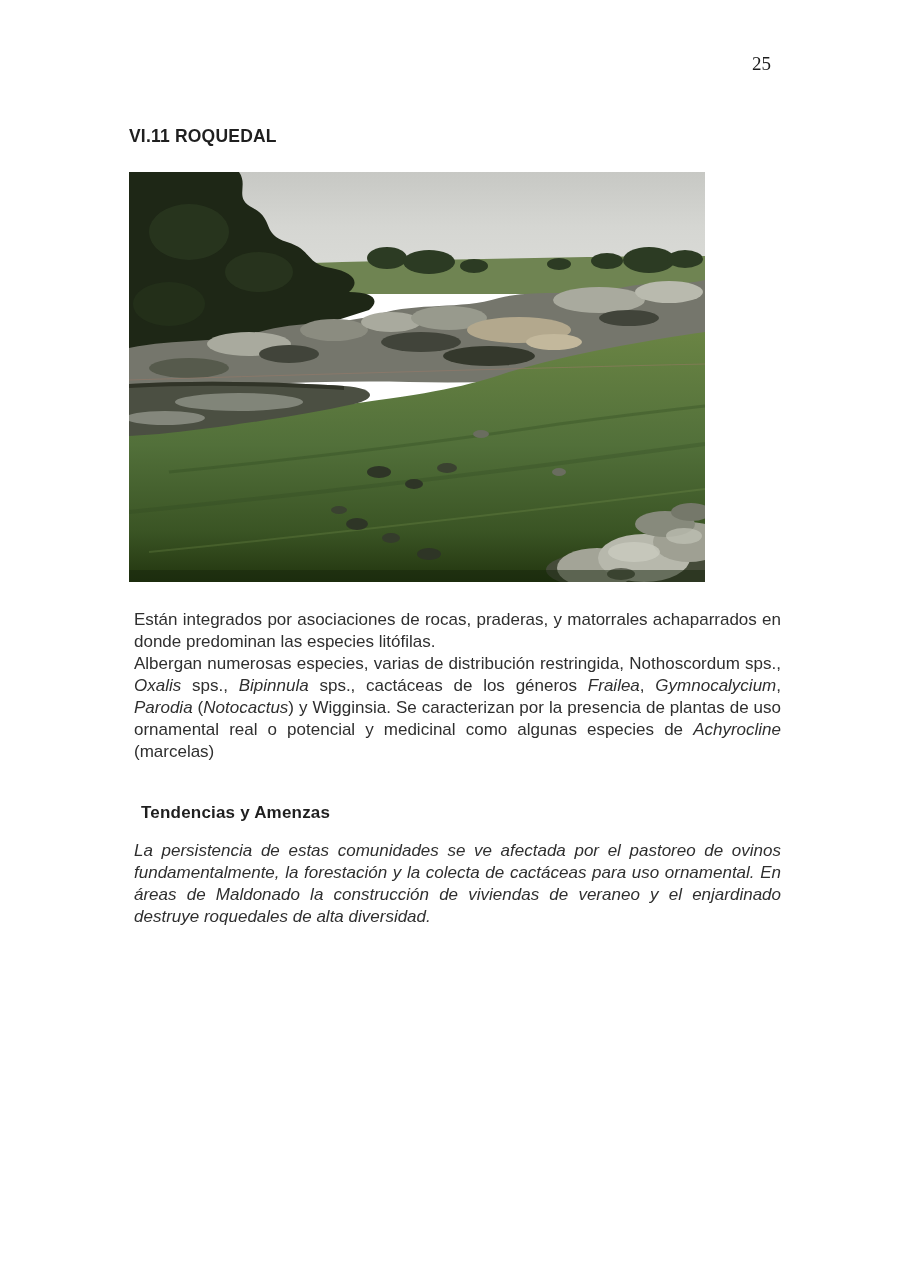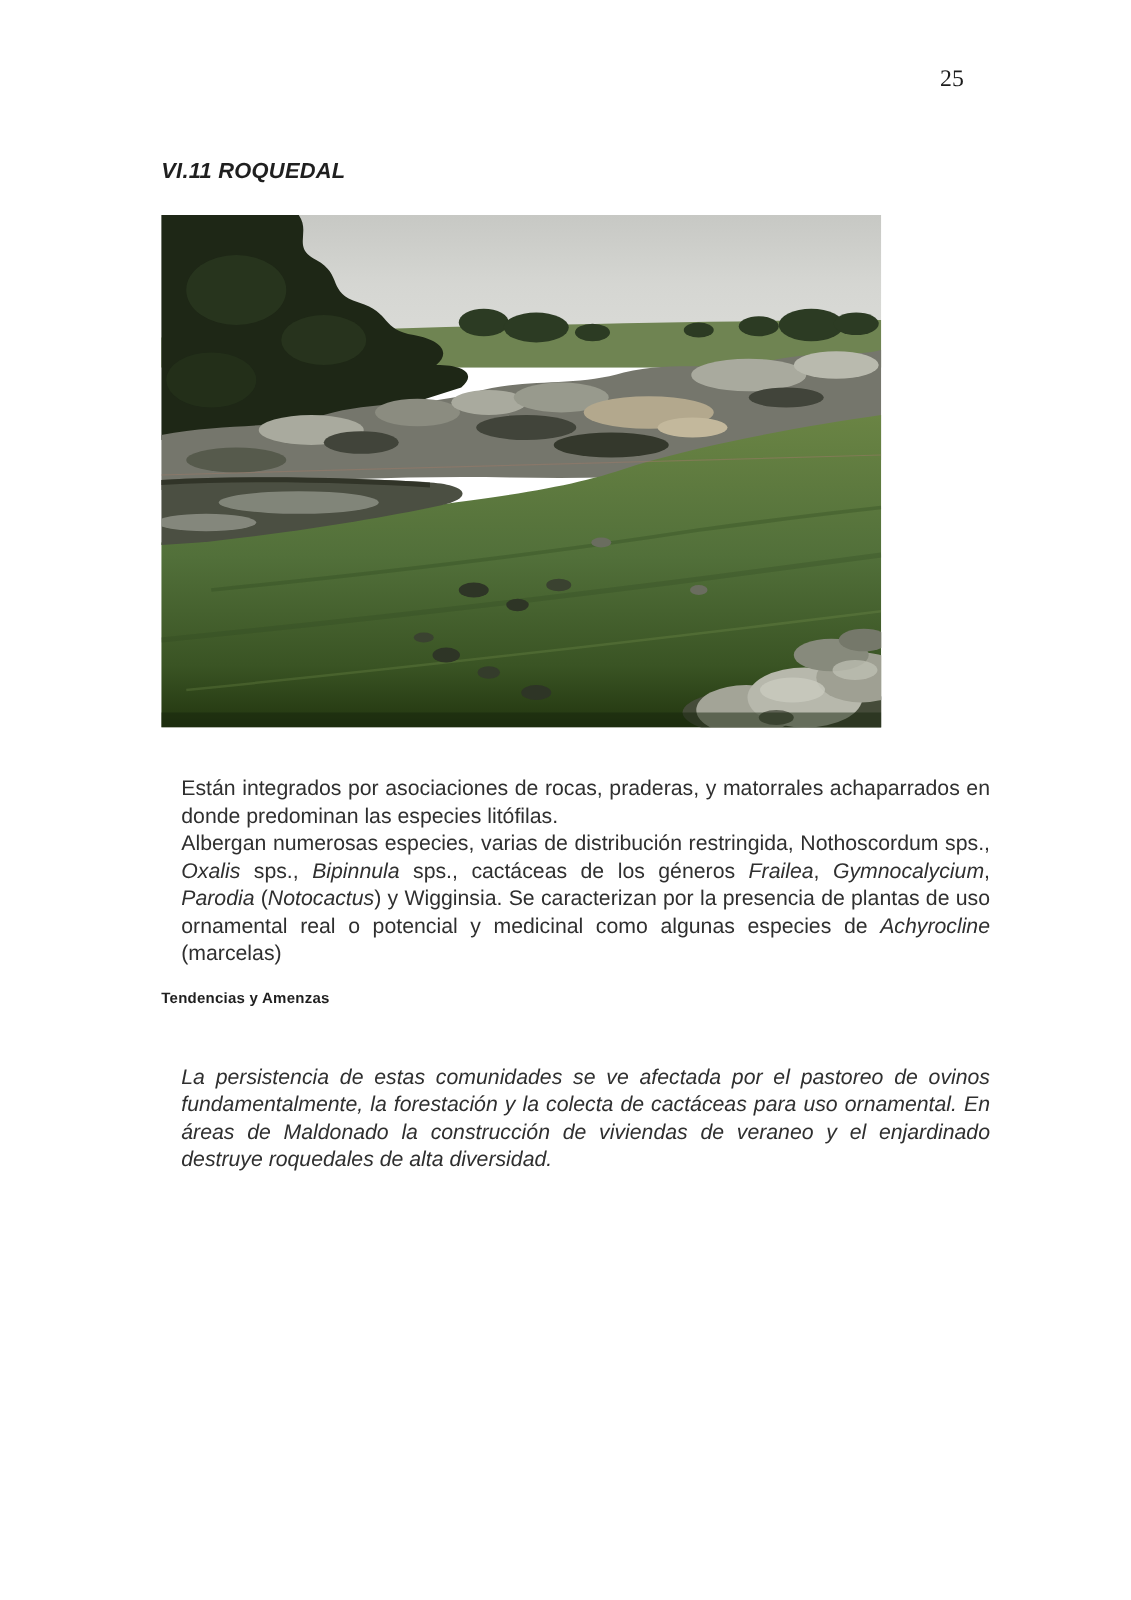--- a/index.html
+++ b/index.html
@@ -6,36 +6,36 @@
   .page{
     position:relative;width:905px;height:1117px;background:#ffffff;
     font-family:"Liberation Sans",sans-serif;color:#2f2f2f;overflow:hidden;
   }
   .page-number{
     position:absolute;top:53px;left:752px;
     font-family:"Liberation Serif",serif;font-size:19px;color:#1c1c1c;
   }
   .heading{
     position:absolute;top:126px;left:129px;margin:0;
-    font-size:17.5px;font-weight:bold;color:#1f1f1f;letter-spacing:.2px;font-style:italic;
+    font-size:17.5px;font-weight:bold;color:#1f1f1f;letter-spacing:.2px;
   }
   .photo{
     position:absolute;top:172px;left:129px;width:576px;height:410px;margin:0;
   }
   .photo svg{display:block;width:100%;height:100%;}
   .body-text{
-    position:absolute;left:129px;width:647px;margin:16px;
+    position:absolute;left:129px;width:647px;margin:5px;
     font-size:17px;line-height:22px;text-align:justify;color:#2f2f2f;
   }
   #p1{top:604px;}
   #p2{top:648px;}
   #p3{top:835px;font-style:italic;}
   .subheading{
-    position:absolute;top:791px;left:129px;margin:0;
-    font-size:12px;font-weight:bold;color:#1f1f1f;letter-spacing:.2px;
+    position:absolute;top:791px;left:129px;margin:12px;
+    font-size:17px;font-weight:bold;color:#1f1f1f;letter-spacing:.2px;
   }
 </style>
 </head>
 <body>
 
 <div class="page">
 
   <div class="page-number">25</div>
 
   <h1 class="heading">VI.11 ROQUEDAL</h1>

